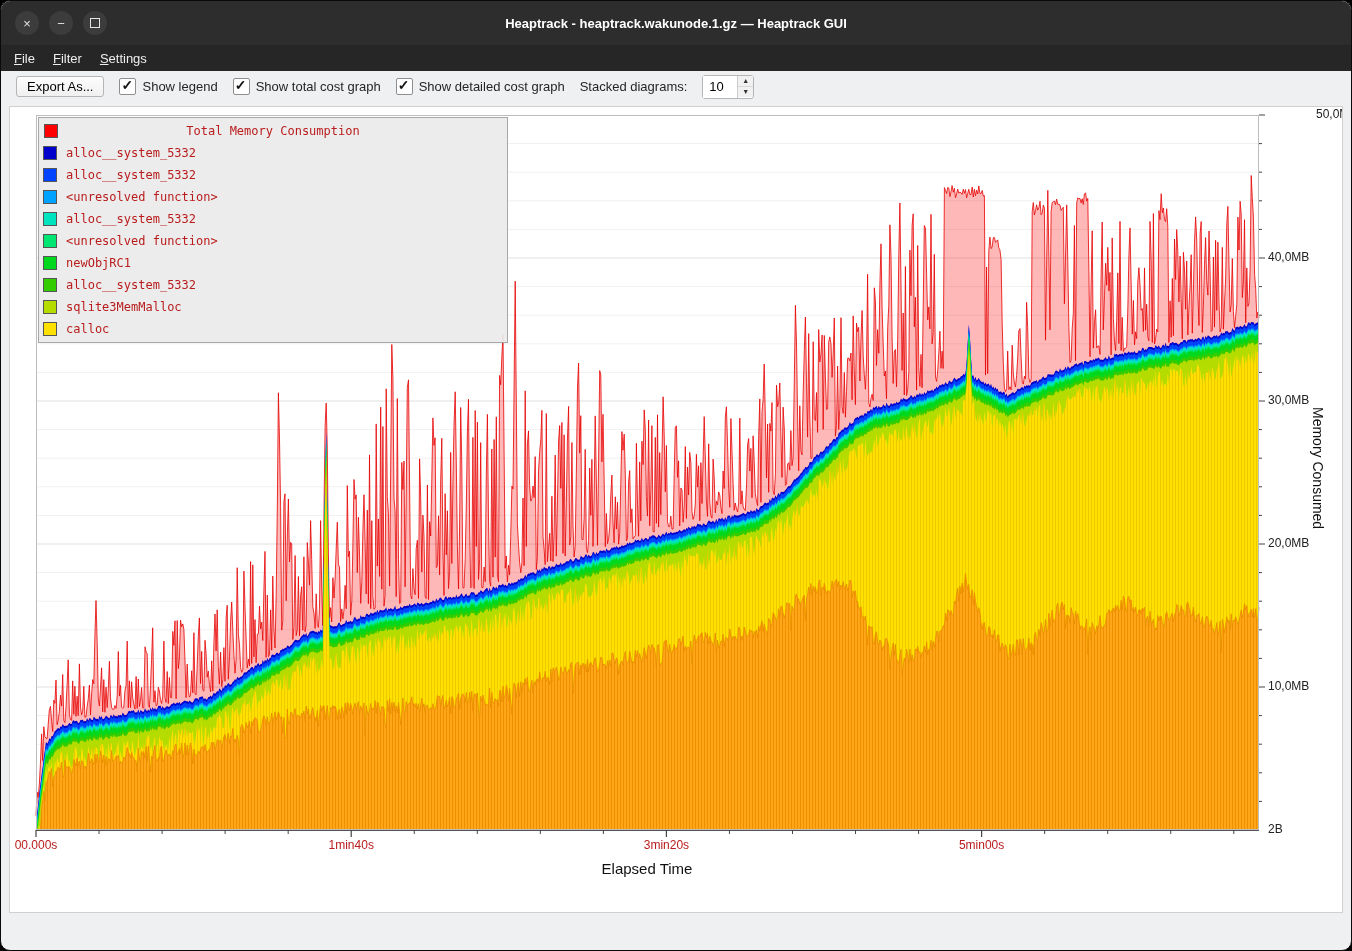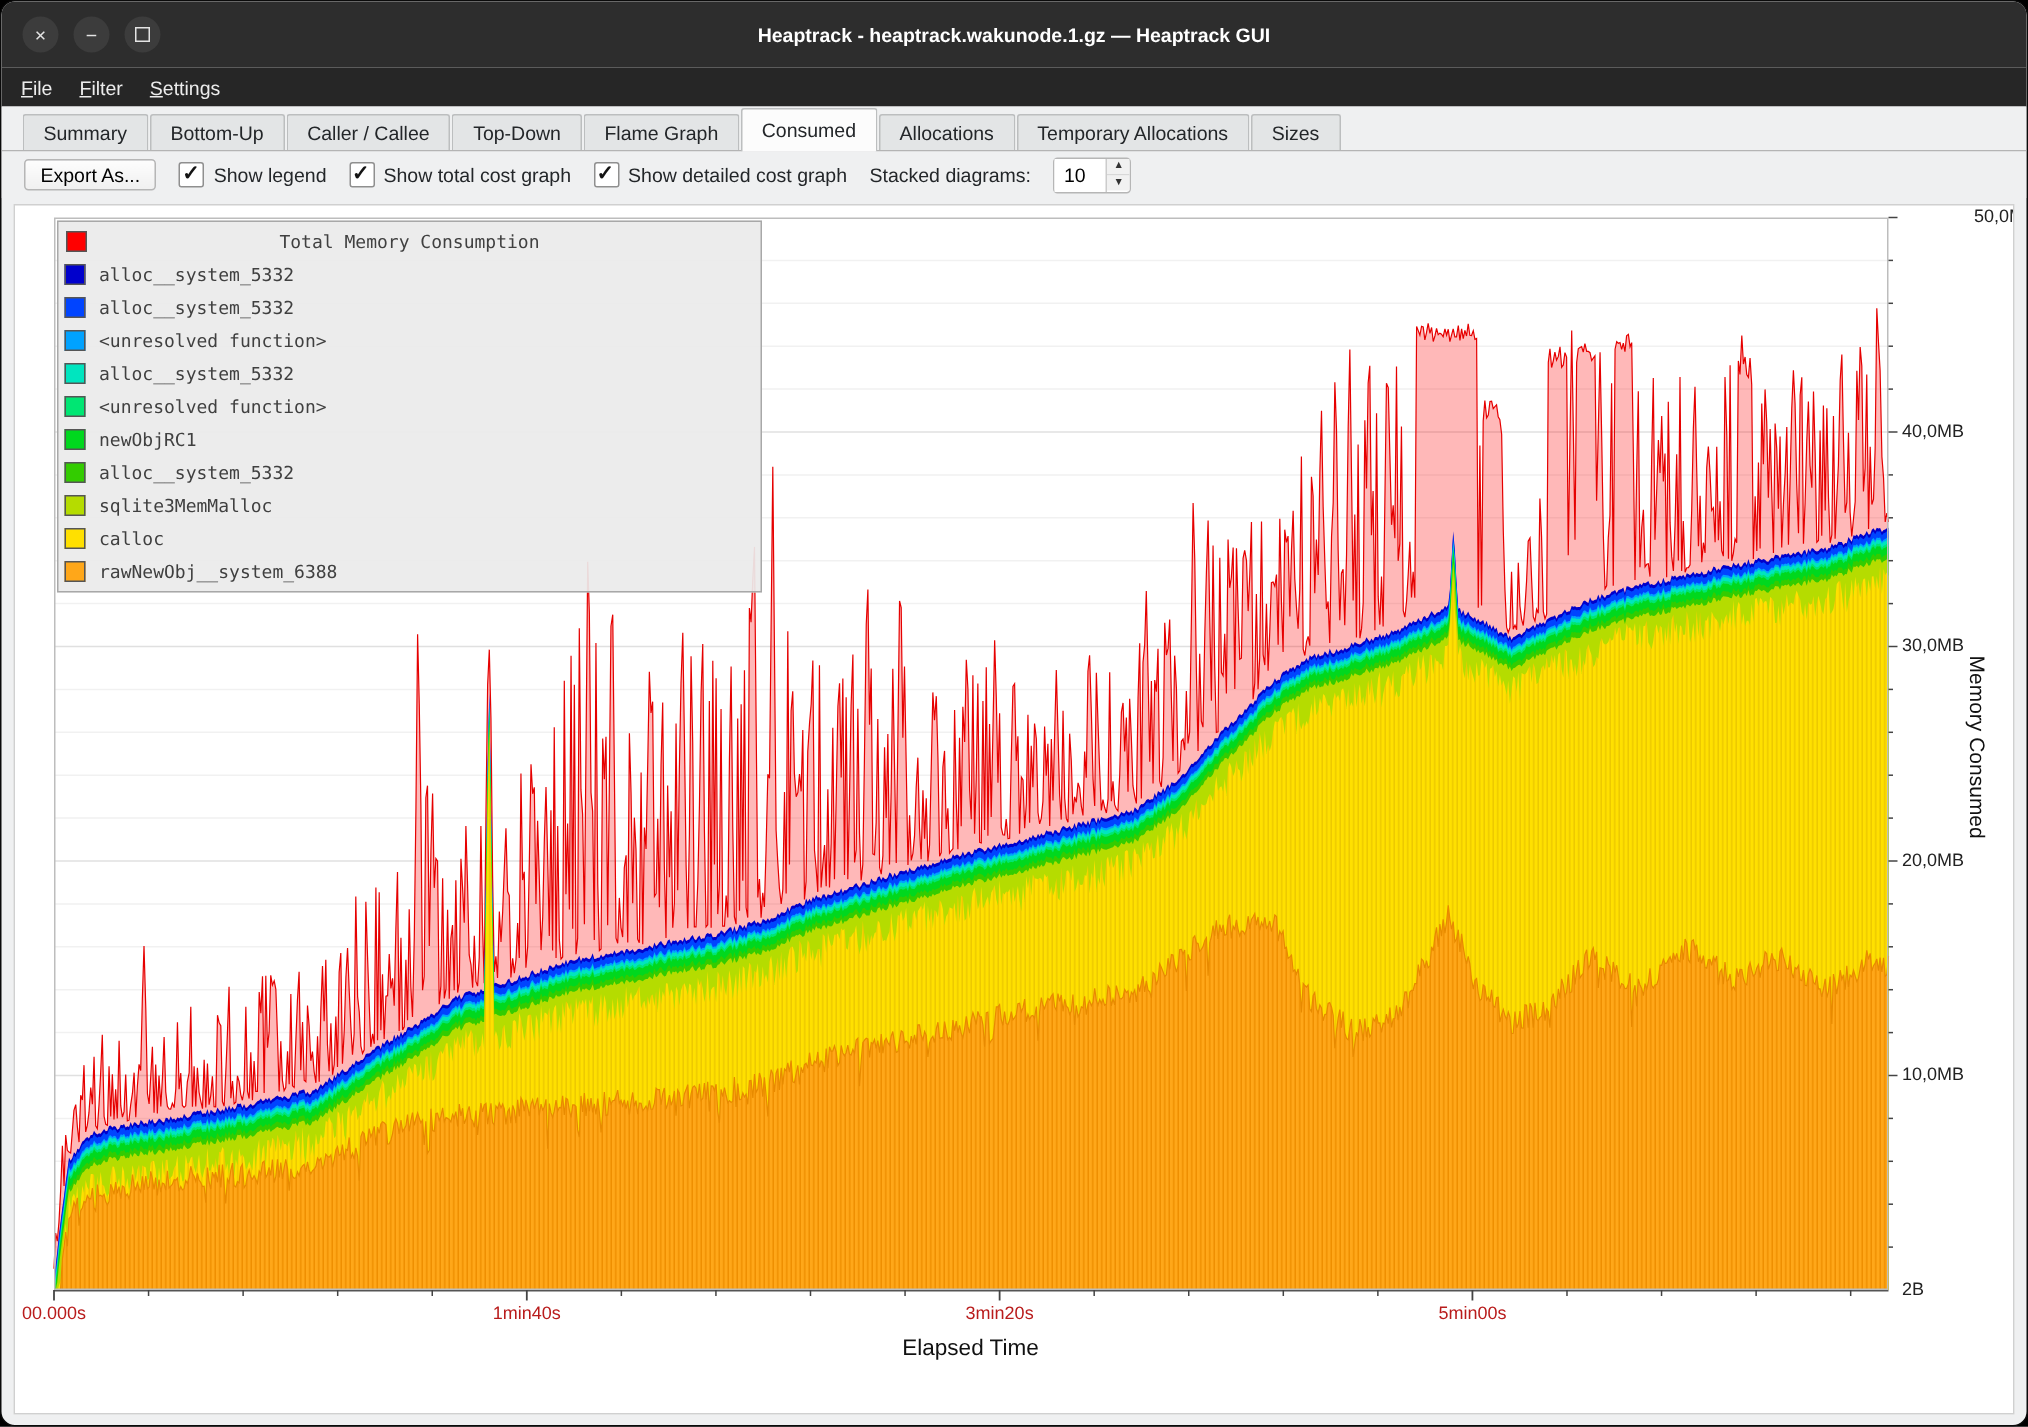--- a/index.html
+++ b/index.html
@@ -35,21 +35,21 @@
   
   .content{padding:4px 8px 10px;}
   #chartbox{position:relative;background:#ffffff;border:1px solid #d0d0d0;height:805px;overflow:hidden;}
   #plot{position:absolute;left:26px;top:8px;overflow:visible;}
   .legend{position:absolute;left:28px;top:10px;width:470px;background:rgba(235,235,235,0.93);
           border:1px solid #a8a8a8;padding:2px 4px;z-index:5;box-sizing:border-box;}
   .legend-title-row{position:relative;height:22px;display:flex;align-items:center;justify-content:center;}
   .legend-title-row .swatch{position:absolute;left:1px;top:4px;}
   .legend-row{display:flex;align-items:center;height:22px;gap:9px;}
   .swatch{width:14px;height:14px;border:1px solid #555;flex:none;box-sizing:border-box;}
-  .legend-label,.legend-title{font-family:"DejaVu Sans Mono",monospace;font-size:12px;color:#404040;}
+  .legend-label,.legend-title{font-family:"DejaVu Sans Mono",monospace;font-size:12px;color:#b91c1c;}
   .tick-label-x{position:absolute;font-size:12px;color:#b91c1c;transform:translateX(-50%);white-space:nowrap;}
   .tick-label-y{position:absolute;font-size:12px;color:#222;white-space:nowrap;}
   .axis-title-y{position:absolute;left:1300px;top:300px;writing-mode:vertical-rl;font-size:14px;color:#111;}
   .axis-title-x{position:absolute;left:637px;top:753px;transform:translateX(-50%);font-size:15px;color:#111;}
 </style>
 </head>
 <body>
 
 <div class="window">
 
@@ -67,31 +67,20 @@
     </div>
     <div class="title">Heaptrack - heaptrack.wakunode.1.gz — Heaptrack GUI</div>
   </div>
 
   <div class="menubar">
     <span class="menu-item">File</span>
     <span class="menu-item">Filter</span>
     <span class="menu-item">Settings</span>
   </div>
 
-  <div class="tabbar">
-    <div class="tab">Summary</div>
-    <div class="tab">Bottom-Up</div>
-    <div class="tab">Caller / Callee</div>
-    <div class="tab">Top-Down</div>
-    <div class="tab">Flame Graph</div>
-    <div class="tab active">Consumed</div>
-    <div class="tab">Allocations</div>
-    <div class="tab">Temporary Allocations</div>
-    <div class="tab">Sizes</div>
-  </div>
 
   <div class="toolbar">
     <button class="btn">Export As...</button>
     <div class="cb-row">
       <span class="cb checked"></span>
       <span>Show legend</span>
     </div>
     <div class="cb-row">
       <span class="cb checked"></span>
       <span>Show total cost graph</span>
@@ -246,24 +235,20 @@
               <span class="legend-label">alloc__system_5332</span>
             </div>
             <div class="legend-row">
               <span class="swatch" style="background: rgb(181, 220, 0);"></span>
               <span class="legend-label">sqlite3MemMalloc</span>
             </div>
             <div class="legend-row">
               <span class="swatch" style="background: rgb(255, 224, 0);"></span>
               <span class="legend-label">calloc</span>
             </div>
-            <div class="legend-row">
-              <span class="swatch" style="background: rgb(255, 167, 25);"></span>
-              <span class="legend-label">rawNewObj__system_6388</span>
-            </div>
           </div>
       </div>
 
       <div class="axis-title-y">Memory Consumed</div>
       <div class="axis-title-x">Elapsed Time</div>
     <div class="tick-label-x" style="left: 26px; top: 731px;">00.000s</div>
         <div class="tick-label-x" style="left: 341.206px; top: 731px;">1min40s</div>
         <div class="tick-label-x" style="left: 656.412px; top: 731px;">3min20s</div>
         <div class="tick-label-x" style="left: 971.619px; top: 731px;">5min00s</div>
         <div class="tick-label-y" style="left: 1258px; top: 715px;">2B</div>

